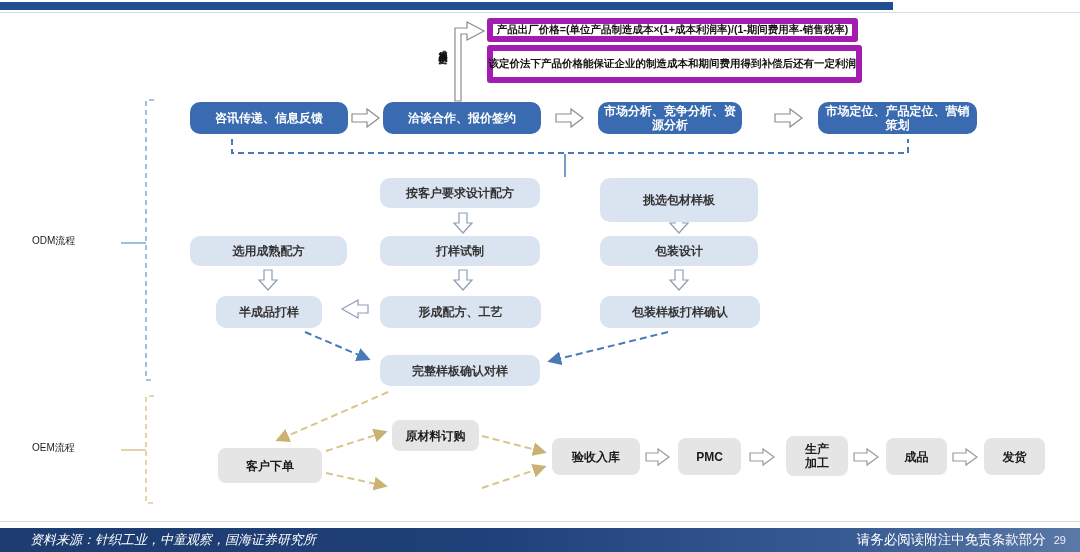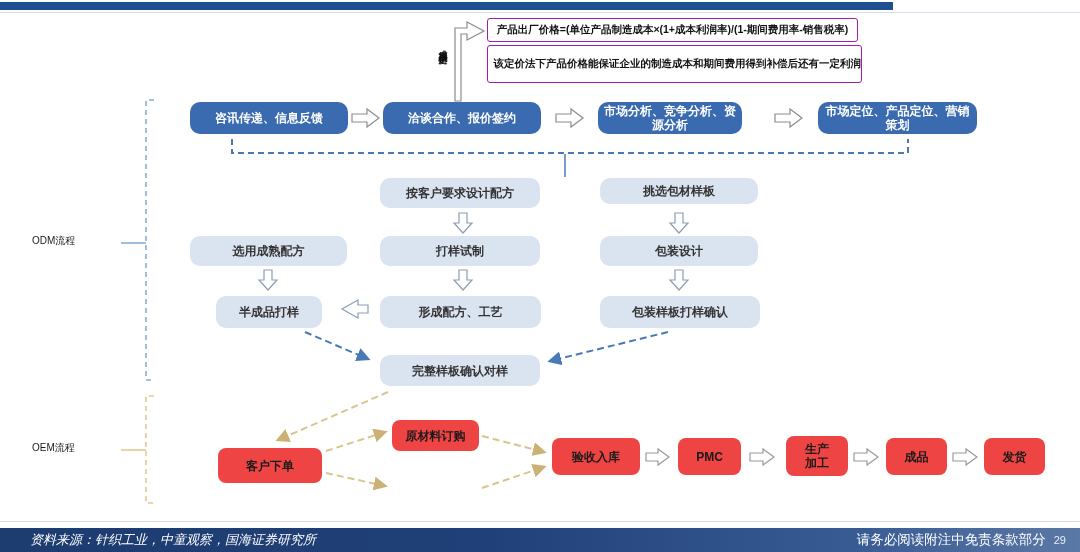--- a/index.html
+++ b/index.html
@@ -3,31 +3,31 @@
 <meta charset="utf-8">
 <style>
   html,body{margin:0;padding:0;background:#fff;}
   #canvas{position:relative;width:1080px;height:552px;background:#fff;overflow:hidden;
           font-family:"Liberation Sans","DejaVu Sans",sans-serif;}
   .abs{position:absolute;box-sizing:border-box;}
   
   .topbar{left:0;top:2px;width:893px;height:8px;background:#1F4E91;}
   .topbar-underline{left:0;top:12px;width:1080px;height:1px;background:#d4dfec;}
   
-  .formula-box{background:#fff;border:1px solid #a21caf;border-radius:3px;
+  .formula-box{background:#fff;border:6px solid #a21caf;border-radius:3px;
                display:flex;align-items:center;justify-content:center;
                font-size:10.5px;font-weight:700;color:#111;white-space:nowrap;}
   .vertical-label{writing-mode:vertical-rl;text-orientation:upright;
                   font-size:9px;font-weight:700;color:#111;letter-spacing:1px;line-height:12px;}
   
   .node{display:flex;align-items:center;justify-content:center;text-align:center;
         border-radius:10px;line-height:14px;}
   .node-blue{background:#3A6BB0;color:#fff;font-weight:700;font-size:12px;padding:2px 4px;}
   .node-light{background:#DAE3F0;color:#333;font-weight:600;font-size:12px;}
-  .node-tan{background:#ef4444;color:#1a1a1a;font-weight:700;font-size:12px;border-radius:8px;}
+  .node-tan{background:#e5e5e5;color:#1a1a1a;font-weight:700;font-size:12px;border-radius:8px;}
   .pre{white-space:pre-line;}
   
   .section-label{font-size:10px;color:#1a1a1a;}
   
   .footer-line{left:0;top:521px;width:1080px;height:1px;background:#d9d9d9;}
   .footerbar{left:0;top:528px;width:1080px;height:24px;
              background:linear-gradient(90deg,#1d3c70 0%,#1f4078 45%,#3a5c94 80%,#5b79a6 100%);
              display:flex;align-items:center;justify-content:space-between;
              color:#fff;padding:0 14px 0 30px;}
   .footer-source{font-style:italic;font-size:13px;}
@@ -112,21 +112,21 @@
 
   <div class="abs node node-blue" style="left:190px;top:102px;width:158px;height:32px;">咨讯传递、信息反馈</div>
   <div class="abs node node-blue" style="left:383px;top:102px;width:158px;height:32px;">洽谈合作、报价签约</div>
   <div class="abs node node-blue" style="left:598px;top:102px;width:144px;height:32px;">市场分析、竞争分析、资源分析</div>
   <div class="abs node node-blue" style="left:818px;top:102px;width:159px;height:32px;">市场定位、产品定位、营销策划</div>
 
   <div class="abs section-label" style="left:32px;top:234px;">ODM流程</div>
   <div class="abs section-label" style="left:32px;top:441px;">OEM流程</div>
 
   <div class="abs node node-light" style="left:380px;top:178px;width:160px;height:30px;">按客户要求设计配方</div>
-  <div class="abs node node-light" style="left:600px;top:178px;width:158px;height:26px;">挑选包材样板</div>
+  <div class="abs node node-light" style="left:600px;top:178px;width:158px;height:44px;">挑选包材样板</div>
   <div class="abs node node-light" style="left:190px;top:236px;width:157px;height:30px;">选用成熟配方</div>
   <div class="abs node node-light" style="left:380px;top:236px;width:160px;height:30px;">打样试制</div>
   <div class="abs node node-light" style="left:600px;top:236px;width:158px;height:30px;">包装设计</div>
   <div class="abs node node-light" style="left:216px;top:296px;width:106px;height:32px;">半成品打样</div>
   <div class="abs node node-light" style="left:380px;top:296px;width:161px;height:32px;">形成配方、工艺</div>
   <div class="abs node node-light" style="left:600px;top:296px;width:160px;height:32px;">包装样板打样确认</div>
   <div class="abs node node-light" style="left:380px;top:355px;width:160px;height:31px;">完整样板确认对样</div>
 
   <div class="abs node node-tan" style="left:218px;top:448px;width:104px;height:35px;">客户下单</div>
   <div class="abs node node-tan" style="left:392px;top:420px;width:87px;height:31px;">原材料订购</div>

